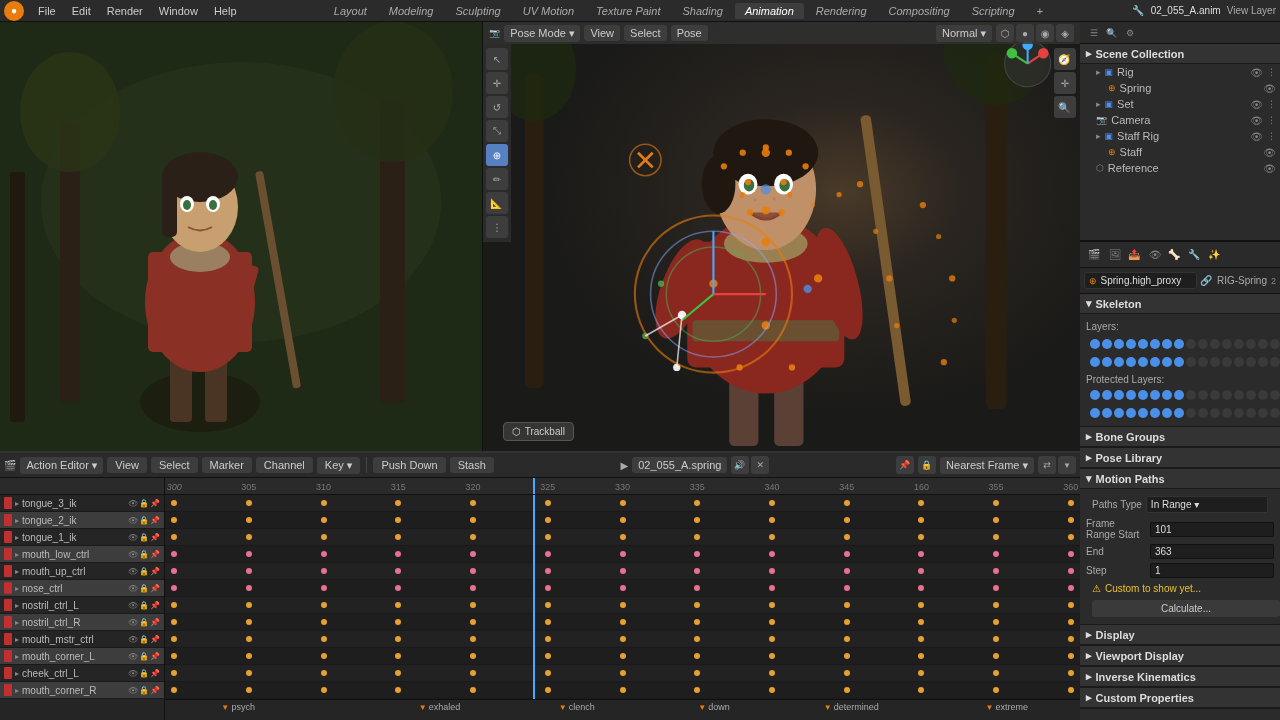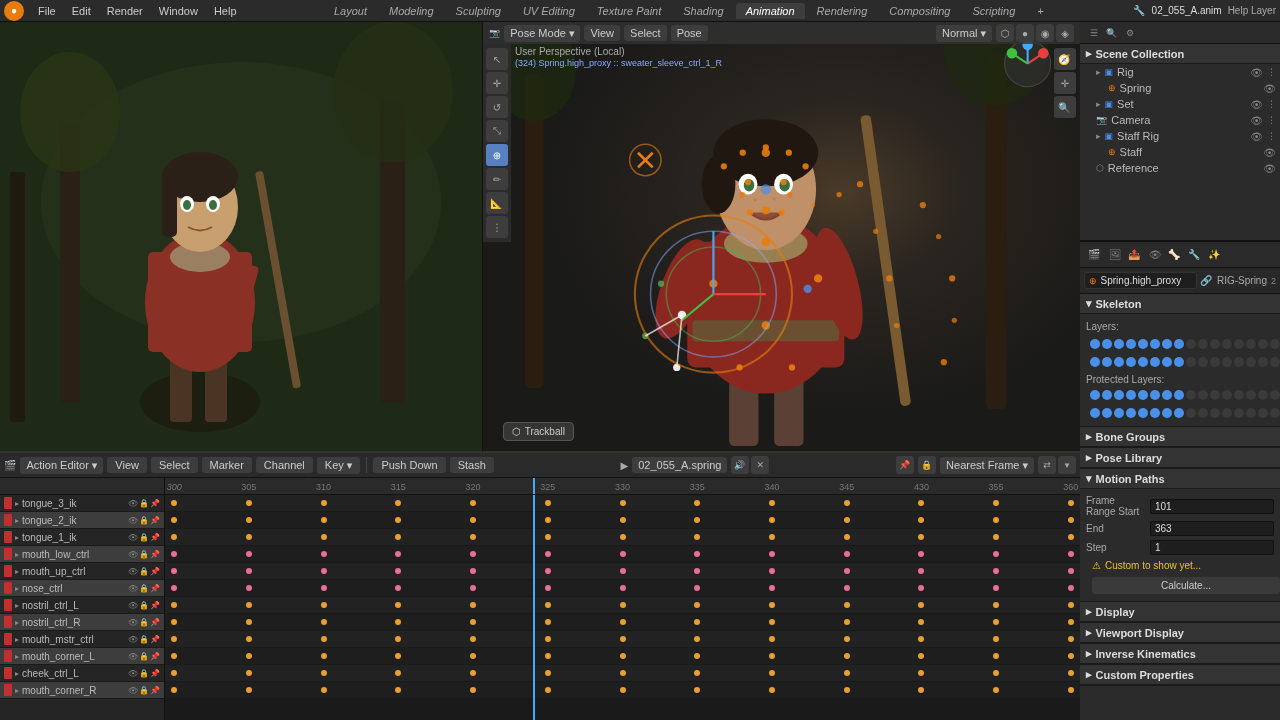--- a/index.html
+++ b/index.html
@@ -445,34 +445,34 @@
   <div class="top-menu-item">File</div>
   <div class="top-menu-item">Edit</div>
   <div class="top-menu-item">Render</div>
   <div class="top-menu-item">Window</div>
   <div class="top-menu-item">Help</div>
 
   <div class="workspace-tabs">
     <div class="workspace-tab">Layout</div>
     <div class="workspace-tab">Modeling</div>
     <div class="workspace-tab">Sculpting</div>
-    <div class="workspace-tab">UV Editing</div>
+    <div class="workspace-tab">UV Motion</div>
     <div class="workspace-tab">Texture Paint</div>
     <div class="workspace-tab">Shading</div>
     <div class="workspace-tab active">Animation</div>
     <div class="workspace-tab">Rendering</div>
     <div class="workspace-tab">Compositing</div>
     <div class="workspace-tab">Scripting</div>
     <div class="workspace-tab">+</div>
   </div>
 
   <div class="top-menu-right">
     <span style="font-size:10px;color:#aaa;">🔧</span>
     <span style="font-size:10px;color:#ddd;">02_055_A.anim</span>
-    <span style="font-size:10px;color:#aaa;">Help Layer</span>
+    <span style="font-size:10px;color:#aaa;">View Layer</span>
   </div>
 </div>
 
 <div class="full-layout">
 
   <div class="main-area">
 
     <div class="viewports-row">
 
       <div class="left-viewport">
@@ -542,24 +542,20 @@
           </div>
 
           <div style="display:flex;gap:2px;">
             <div class="tool-btn" style="width:18px;height:18px;">⬡</div>
             <div class="tool-btn" style="width:18px;height:18px;">●</div>
             <div class="tool-btn" style="width:18px;height:18px;">◉</div>
             <div class="tool-btn" style="width:18px;height:18px;">◈</div>
           </div>
         </div>
 
-        <div style="position:absolute;top:24px;left:32px;font-size:10px;color:#aaa;pointer-events:none;z-index:5;">
-          <div>User Perspective (Local)</div>
-          <div style="color:#88aaff;font-size:9px;margin-top:1px;">(324) Spring.high_proxy :: sweater_sleeve_ctrl_1_R</div>
-        </div>
 
         <div class="viewport-tools-left">
           <div class="tool-btn">↖</div>
           <div class="tool-btn">✛</div>
           <div class="tool-btn">↺</div>
           <div class="tool-btn">⤡</div>
           <div class="tool-btn active">⊕</div>
           <div class="tool-btn">✏</div>
           <div class="tool-btn">📐</div>
           <div class="tool-btn">⋮</div>
@@ -880,21 +876,21 @@
           <span class="ruler-mark" style="left: 1%; bottom: 2px; font-size: 9px; color: rgb(119, 119, 119); position: absolute; transform: translateX(-50%); font-style: italic;">300</span>
               <span class="ruler-mark" style="left: 9.16667%; bottom: 2px; font-size: 9px; color: rgb(119, 119, 119); position: absolute; transform: translateX(-50%);">305</span>
               <span class="ruler-mark" style="left: 17.3333%; bottom: 2px; font-size: 9px; color: rgb(119, 119, 119); position: absolute; transform: translateX(-50%);">310</span>
               <span class="ruler-mark" style="left: 25.5%; bottom: 2px; font-size: 9px; color: rgb(119, 119, 119); position: absolute; transform: translateX(-50%);">315</span>
               <span class="ruler-mark" style="left: 33.6667%; bottom: 2px; font-size: 9px; color: rgb(119, 119, 119); position: absolute; transform: translateX(-50%);">320</span>
               <span class="ruler-mark" style="left: 41.8333%; bottom: 2px; font-size: 9px; color: rgb(119, 119, 119); position: absolute; transform: translateX(-50%);">325</span>
               <span class="ruler-mark" style="left: 50%; bottom: 2px; font-size: 9px; color: rgb(119, 119, 119); position: absolute; transform: translateX(-50%);">330</span>
               <span class="ruler-mark" style="left: 58.1667%; bottom: 2px; font-size: 9px; color: rgb(119, 119, 119); position: absolute; transform: translateX(-50%);">335</span>
               <span class="ruler-mark" style="left: 66.3333%; bottom: 2px; font-size: 9px; color: rgb(119, 119, 119); position: absolute; transform: translateX(-50%);">340</span>
               <span class="ruler-mark" style="left: 74.5%; bottom: 2px; font-size: 9px; color: rgb(119, 119, 119); position: absolute; transform: translateX(-50%);">345</span>
-              <span class="ruler-mark" style="left: 82.6667%; bottom: 2px; font-size: 9px; color: rgb(119, 119, 119); position: absolute; transform: translateX(-50%);">430</span>
+              <span class="ruler-mark" style="left: 82.6667%; bottom: 2px; font-size: 9px; color: rgb(119, 119, 119); position: absolute; transform: translateX(-50%);">160</span>
               <span class="ruler-mark" style="left: 90.8333%; bottom: 2px; font-size: 9px; color: rgb(119, 119, 119); position: absolute; transform: translateX(-50%);">355</span>
               <span class="ruler-mark" style="left: 99%; bottom: 2px; font-size: 9px; color: rgb(119, 119, 119); position: absolute; transform: translateX(-50%);">360</span>
               <div style="position: absolute; top: 0px; bottom: 0px; width: 2px; background: rgb(68, 170, 255); z-index: 20; left: 40.2%;"></div>
             </div>
 
           <div class="ae-keyframes-area" id="keyframesArea">
           <div class="timeline-row even" style="height: 17px; position: relative;">
                 <div class="keyframe-dot " style="left: 1%; top: 50%; transform: translate(-50%, -50%);"></div>
                 <div class="keyframe-dot " style="left: 9.16667%; top: 50%; transform: translate(-50%, -50%);"></div>
                 <div class="keyframe-dot " style="left: 17.3333%; top: 50%; transform: translate(-50%, -50%);"></div>
@@ -1070,20 +1066,28 @@
                 <div class="keyframe-dot " style="left: 58.1667%; top: 50%; transform: translate(-50%, -50%);"></div>
                 <div class="keyframe-dot " style="left: 66.3333%; top: 50%; transform: translate(-50%, -50%);"></div>
                 <div class="keyframe-dot " style="left: 74.5%; top: 50%; transform: translate(-50%, -50%);"></div>
                 <div class="keyframe-dot " style="left: 82.6667%; top: 50%; transform: translate(-50%, -50%);"></div>
                 <div class="keyframe-dot " style="left: 90.8333%; top: 50%; transform: translate(-50%, -50%);"></div>
                 <div class="keyframe-dot " style="left: 99%; top: 50%; transform: translate(-50%, -50%);"></div>
               </div>
               <div class="playhead" style="left: 40.2%;"></div>
             </div>
 
+          <div style="height:22px;background:#252525;border-top:1px solid #111;position:relative;overflow:hidden;" id="markerRow">
+          <span style="position: absolute; font-size: 9px; color: rgb(170, 170, 170); top: 2px; transform: translateX(-50%); left: 8%;"><span style="color: rgb(232, 125, 13); font-size: 8px;">▼ </span>psych</span>
+              <span style="position: absolute; font-size: 9px; color: rgb(170, 170, 170); top: 2px; transform: translateX(-50%); left: 30%;"><span style="color: rgb(232, 125, 13); font-size: 8px;">▼ </span>exhaled</span>
+              <span style="position: absolute; font-size: 9px; color: rgb(170, 170, 170); top: 2px; transform: translateX(-50%); left: 45%;"><span style="color: rgb(232, 125, 13); font-size: 8px;">▼ </span>clench</span>
+              <span style="position: absolute; font-size: 9px; color: rgb(170, 170, 170); top: 2px; transform: translateX(-50%); left: 60%;"><span style="color: rgb(232, 125, 13); font-size: 8px;">▼ </span>down</span>
+              <span style="position: absolute; font-size: 9px; color: rgb(170, 170, 170); top: 2px; transform: translateX(-50%); left: 75%;"><span style="color: rgb(232, 125, 13); font-size: 8px;">▼ </span>determined</span>
+              <span style="position: absolute; font-size: 9px; color: rgb(170, 170, 170); top: 2px; transform: translateX(-50%); left: 92%;"><span style="color: rgb(232, 125, 13); font-size: 8px;">▼ </span>extreme</span>
+            </div>
         </div>
       </div>
 
     </div>
 
   </div>
 
   <div class="right-split">
 
     <div class="scene-collection-panel">
@@ -1270,20 +1274,27 @@
           <span>Pose Library</span>
         </div>
       </div>
 
       <div class="panel-section">
         <div class="section-collapse">
           <span>▾</span>
           <span>Motion Paths</span>
         </div>
         <div class="section-body">
+          <div class="paths-row">
+            <span style="color:#aaa;font-size:10px;">Paths Type</span>
+            <div class="paths-dropdown">
+              <span>In Range</span>
+              <span> ▾</span>
+            </div>
+          </div>
           <div class="field-row">
             <span class="field-label">Frame Range Start</span>
             <div class="field-value">101</div>
           </div>
           <div class="field-row">
             <span class="field-label">End</span>
             <div class="field-value">363</div>
           </div>
           <div class="field-row">
             <span class="field-label">Step</span>

